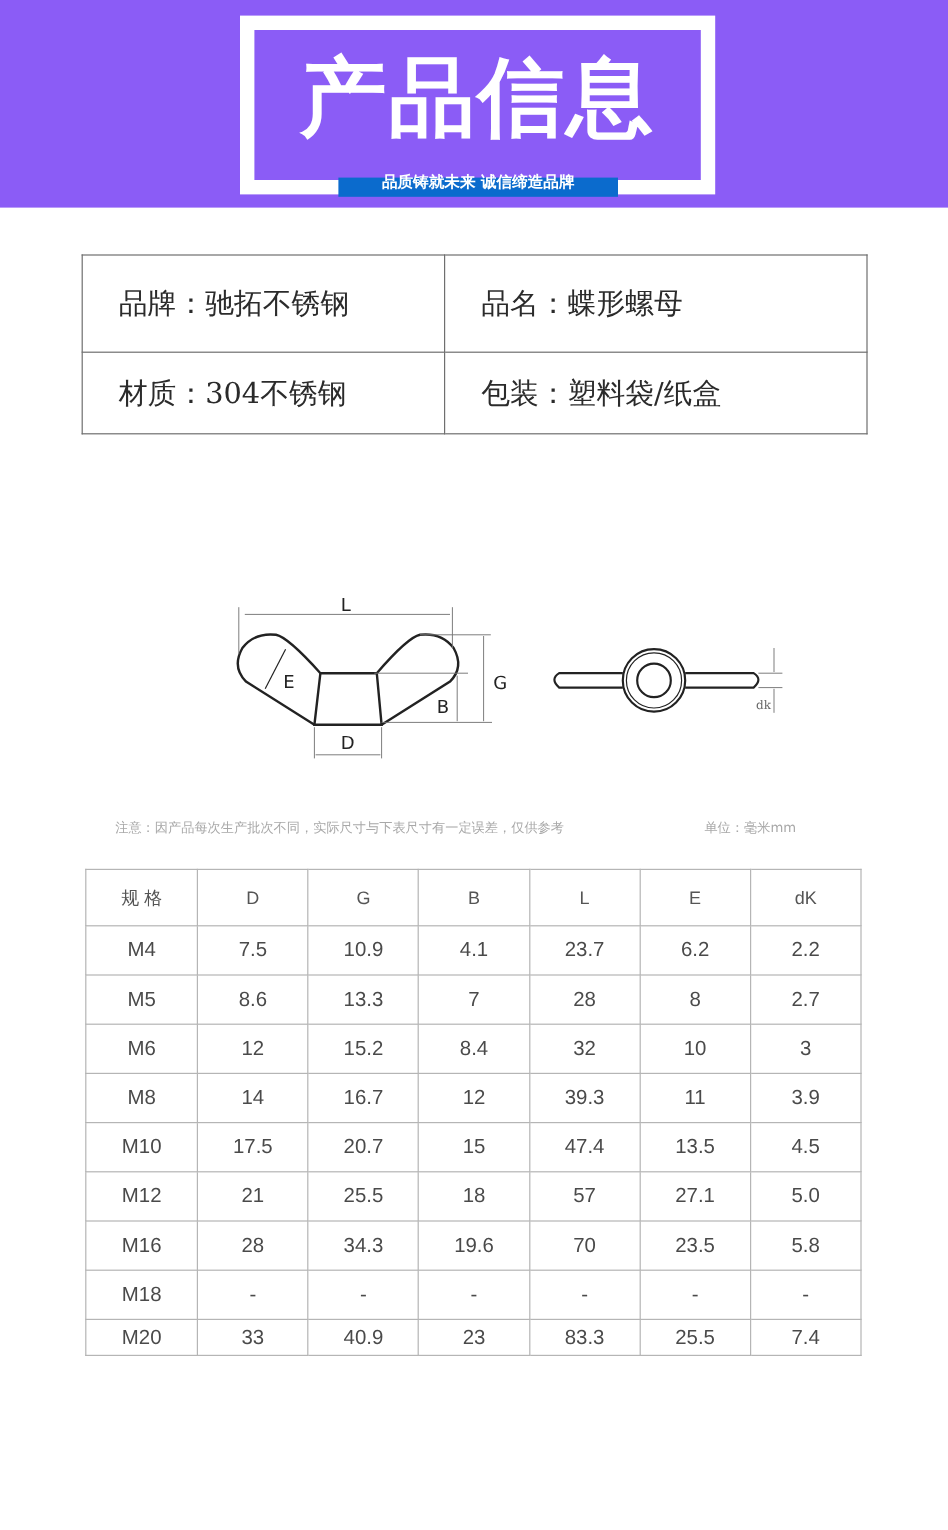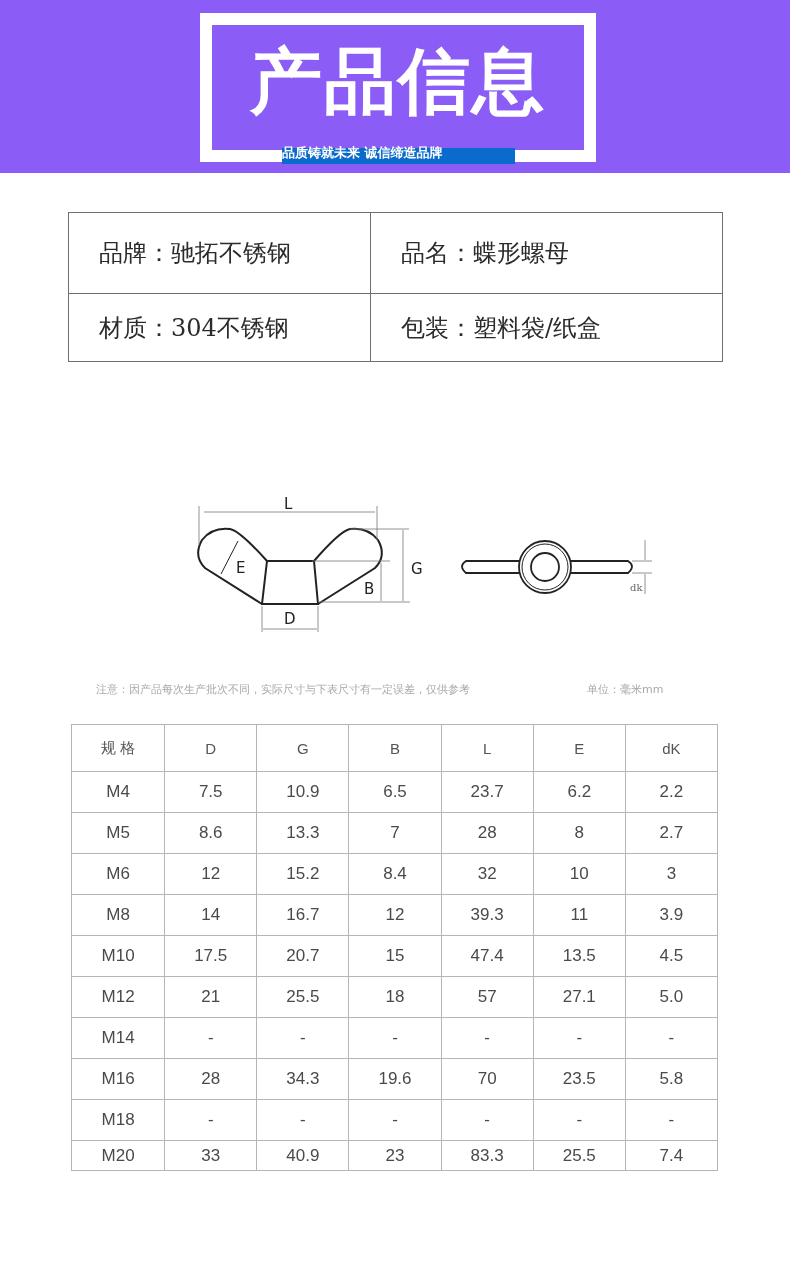--- a/index.html
+++ b/index.html
@@ -5,21 +5,21 @@
   * { box-sizing: border-box; margin: 0; padding: 0; }
   html, body { width: 790px; height: 1275px; background: #ffffff; overflow: hidden; }
   body { position: relative; font-family: "DejaVu Sans", "Liberation Sans", sans-serif; }
 
   
   .banner { position: absolute; left: 0; top: 0; width: 790px; height: 173px; background: #8b5cf6; }
   .frame { position: absolute; left: 200px; top: 13px; width: 396px; height: 149px; border: 12px solid #ffffff; }
   .frame-gap { position: absolute; left: 282px; top: 148px; width: 233px; height: 16px; background: #0b6bcd; }
   .banner-title { position: absolute; left: 212px; top: 36px; width: 372px; text-align: center;
     color: #ffffff; font-size: 72px; font-weight: bold; letter-spacing: 2px; line-height: 90px; }
-  .banner-sub { position: absolute; left: 282px; top: 143px; width: 233px; text-align: left;
+  .banner-sub { position: absolute; left: 282px; top: 143px; width: 233px; text-align: center;
     color: #ffffff; font-size: 13px; font-weight: bold; line-height: 20px; }
 
   
   .info { position: absolute; left: 68px; top: 212px; width: 655px; border-collapse: collapse; }
   .info td { border: 1.5px solid #6f6f6f; height: 0; padding: 0 0 0 30px; font-family: "DejaVu Serif", "Liberation Serif", serif;
     font-size: 24px; color: #2b2b2b; vertical-align: middle; }
   .info tr.r1 td { height: 81px; }
   .info tr.r2 td { height: 67px; }
   .info tr.r3 td { height: 68px; }
   .info td.c1 { width: 302px; }
@@ -138,21 +138,21 @@
       <th>L</th>
       <th>E</th>
       <th>dK</th>
     </tr>
   </thead>
   <tbody>
     <tr>
       <td>M4</td>
         <td>7.5</td>
         <td>10.9</td>
-        <td>6.5</td>
+        <td>4.1</td>
         <td>23.7</td>
         <td>6.2</td>
         <td>2.2</td>
     </tr>
     <tr>
       <td>M5</td>
         <td>8.6</td>
         <td>13.3</td>
         <td>7</td>
         <td>28</td>
@@ -187,29 +187,20 @@
         <td>4.5</td>
     </tr>
     <tr>
       <td>M12</td>
         <td>21</td>
         <td>25.5</td>
         <td>18</td>
         <td>57</td>
         <td>27.1</td>
         <td>5.0</td>
-    </tr>
-    <tr>
-      <td>M14</td>
-        <td>-</td>
-        <td>-</td>
-        <td>-</td>
-        <td>-</td>
-        <td>-</td>
-        <td>-</td>
     </tr>
     <tr>
       <td>M16</td>
         <td>28</td>
         <td>34.3</td>
         <td>19.6</td>
         <td>70</td>
         <td>23.5</td>
         <td>5.8</td>
     </tr>

